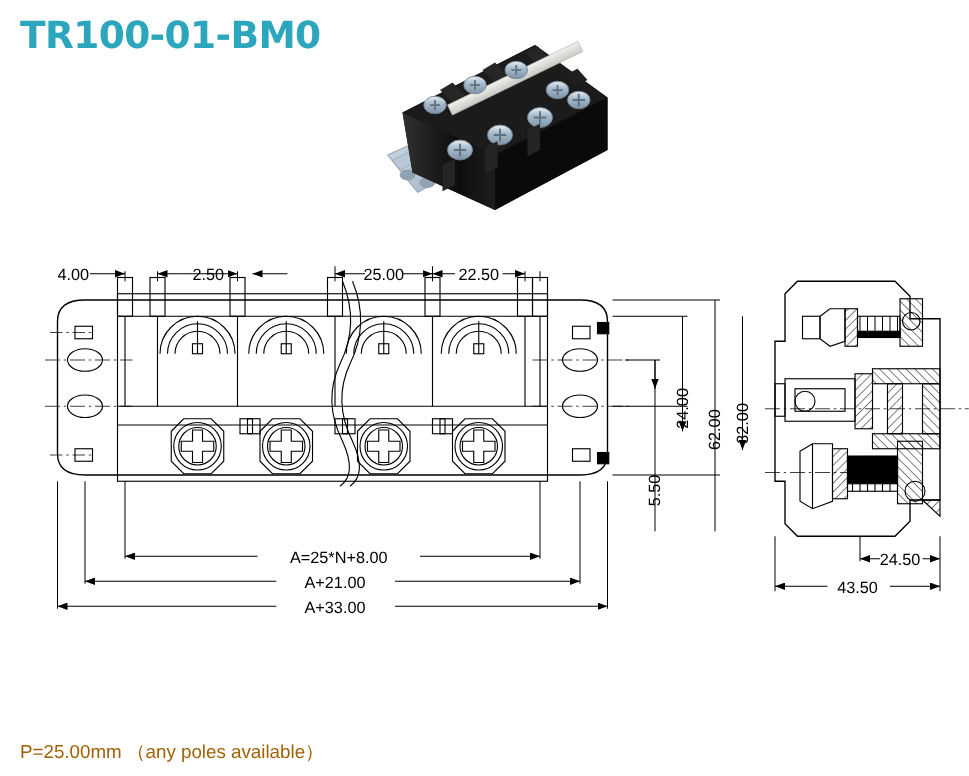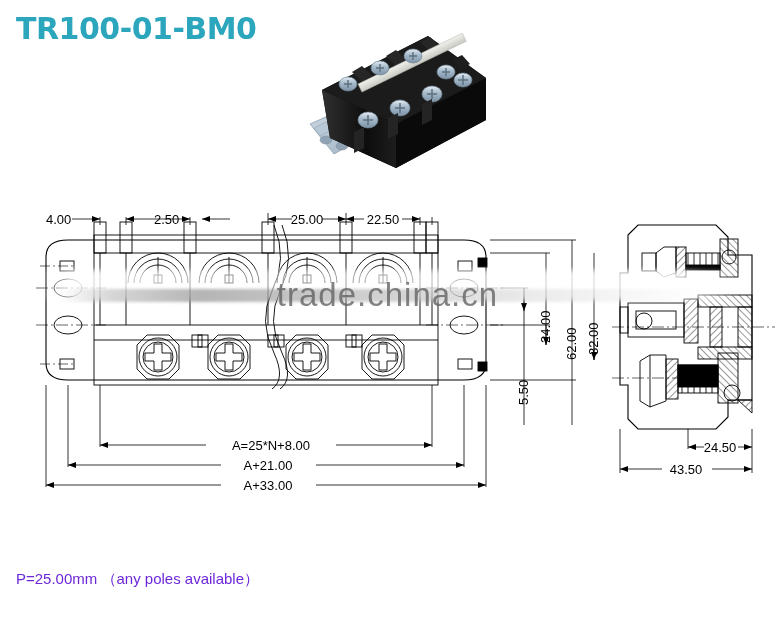--- a/index.html
+++ b/index.html
@@ -68,22 +68,22 @@
       rgba(255,255,255,0.85) 5%,
       rgba(255,255,255,0.5) 30%,
       rgba(255,255,255,0.7) 60%,
       rgba(255,255,255,0.85) 90%,
       rgba(255,255,255,0.0) 100%);
     filter:blur(2.5px);
   }
 
   
   #footer{
-    position:absolute;left:16px;top:570px;
-    font-size:15px;color:#6d28d9;
+    position:absolute;left:16px;top:592px;
+    font-size:15px;color:#a16207;
     font-family:"Liberation Sans", sans-serif;
     white-space:nowrap;
   }
   .tspan-dim{font-family:"Liberation Sans", sans-serif;font-size:13px;fill:#000;}
 </style>
 </head>
 <body>
 
 <div id="page">
 
@@ -464,21 +464,16 @@
       </g>
       <g stroke="none" fill="#000">
         <text class="tspan-dim" x="704" y="257" text-anchor="middle">24.50</text>
         <text class="tspan-dim" x="670" y="279" text-anchor="middle">43.50</text>
       </g>
 
       </g>
     </svg>
   </div>
 
-  <div id="watermark">
-    <div class="wm-halo"></div>
-    <div class="wm-bar"></div>
-    <div class="wm-text">trade.china.cn</div>
-  </div>
 
   <div id="footer">P=25.00mm  （any poles available）</div>
 
 </div>
 
 </body></html>

